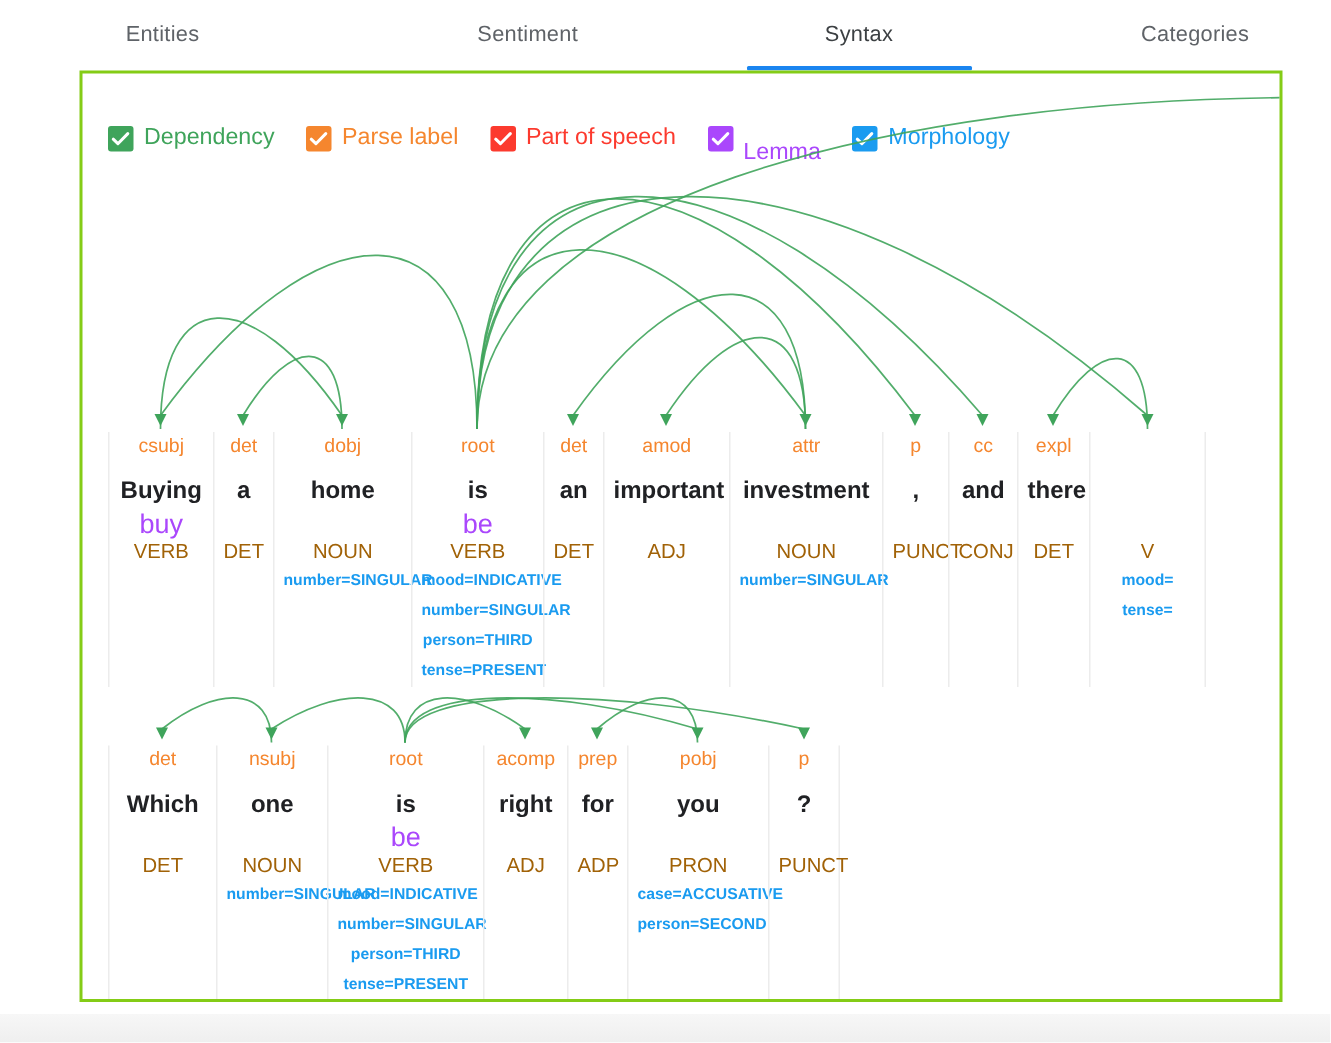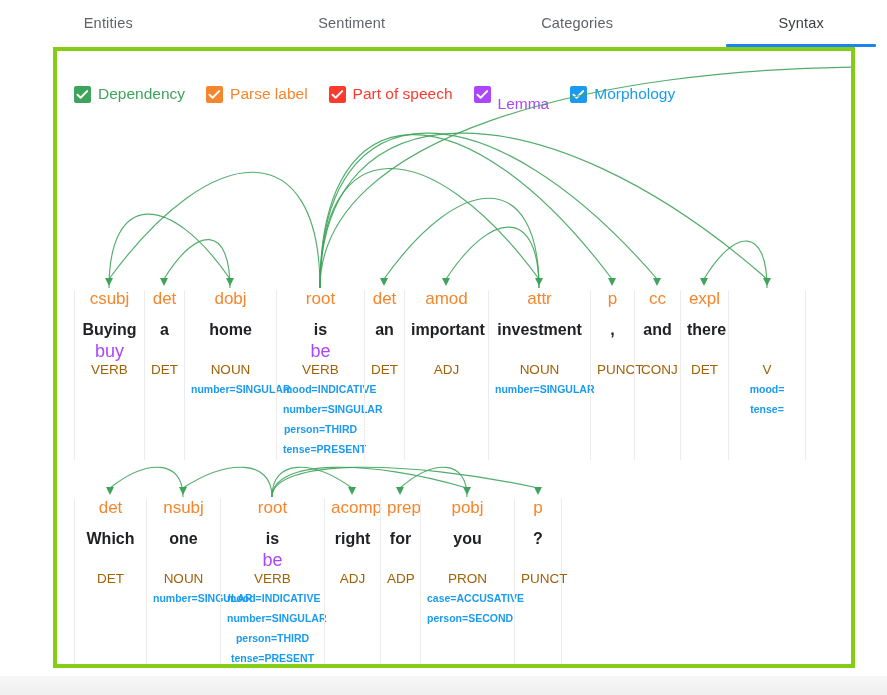--- a/index.html
+++ b/index.html
@@ -55,21 +55,21 @@
   }
 
   
   .card {
     position: absolute;
     left: 53px;
     top: 47px;
     width: 802px;
     height: 621px;
     background: #ffffff;
-    border: 4px solid #84cc16;
+    border: 2px solid #84cc16;
     box-sizing: border-box;
     overflow: hidden;
   }
 
   
   .legend {
     position: absolute;
     left: 17px;
     top: 24px;
     display: flex;
@@ -122,21 +122,21 @@
     text-align: center;
     box-sizing: border-box;
     border-left: 1px solid #ececec;
     padding: 0 6px;
     min-height: 170px;
   }
   .token:first-child { border-left: 1px solid #ececec; }
   .token.tail { border-right: 1px solid #ececec; }
 
   .t-dep {
-    font-size: 17px;
+    font-size: 13px;
     color: #f5862e;
     line-height: 17px;
     white-space: nowrap;
   }
   .t-word {
     font-size: 16px;
     font-weight: bold;
     color: #202124;
     line-height: 25px;
     margin-top: 10px;
@@ -172,22 +172,22 @@
     height: 19px;
     background: linear-gradient(to bottom, #f7f7f7 0%, #efefef 100%);
   }
 </style>
 </head>
 <body>
 
 <div class="tabbar">
   <div class="tab t0">Entities</div>
   <div class="tab t1">Sentiment</div>
+  <div class="tab t2 active">Syntax</div>
   <div class="tab t3">Categories</div>
-  <div class="tab t2 active">Syntax</div>
 </div>
 
 <div class="card">
 
   <div class="legend">
     <div class="legend-item">
       <span class="cb" style="background: rgb(63, 164, 91);">
         <svg width="13" height="13" viewBox="0 0 13 13">
             <path d="M1.5 6.8 L4.6 9.8 L11.2 3.1" stroke="#fff" stroke-width="2" fill="none" stroke-linecap="round" stroke-linejoin="round"></path>
           </svg>

